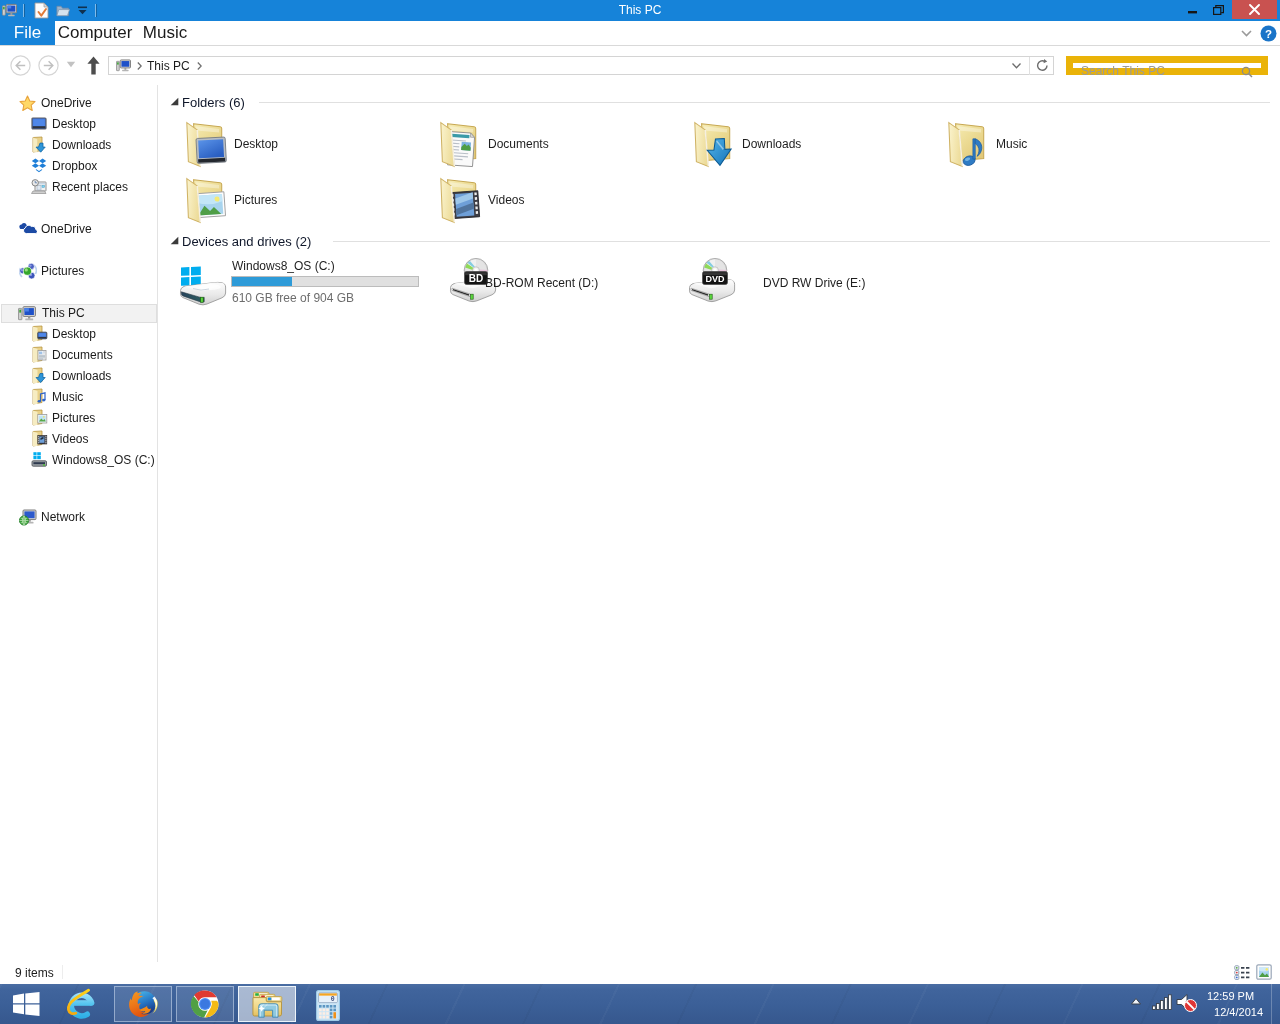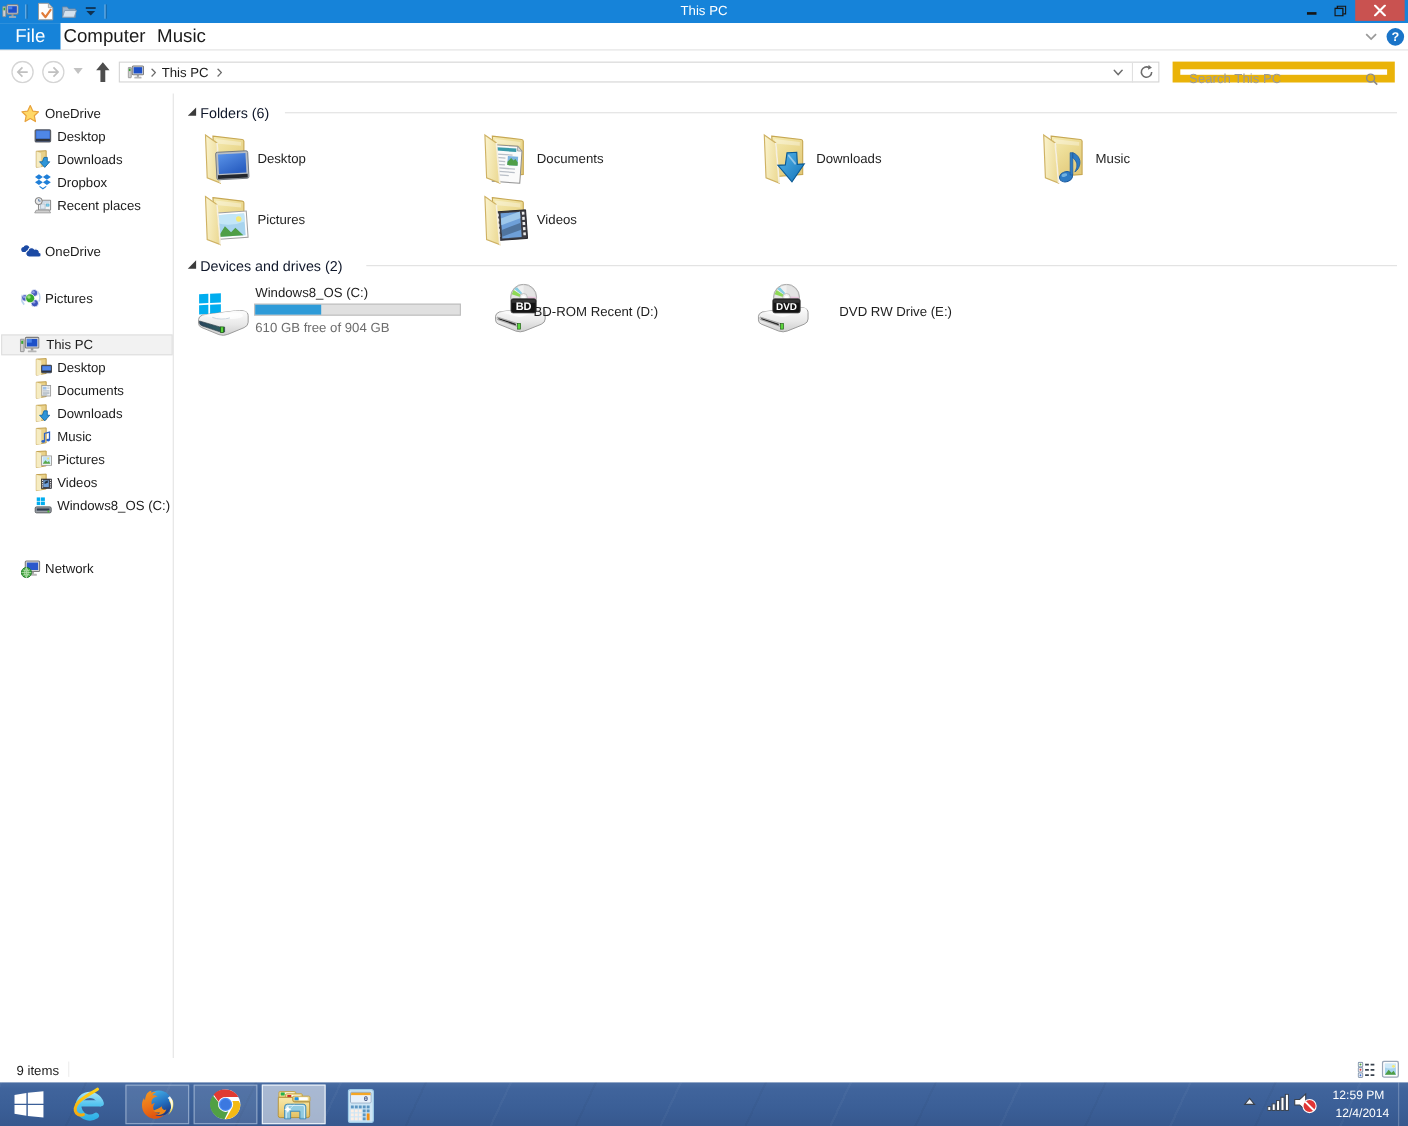--- a/index.html
+++ b/index.html
@@ -730,16 +730,16 @@
       <rect x="8.5" y="6.5" width="2.8" height="9"></rect>
       <rect x="12.5" y="3.5" width="2.8" height="12"></rect>
       <rect x="16.5" y="0.8" width="2.8" height="14.7"></rect>
     </g>
   </svg>
   <svg class="abs" style="left:1176px;top:9px" width="22" height="20" viewBox="0 0 22 20">
     <path d="M1 6.5 h4.5 L11 1.5 V16.5 L5.5 11.5 H1 Z" fill="#fff" stroke="#39414d" stroke-width="1"></path>
     <circle cx="14.5" cy="12.5" r="6" fill="#e03535" stroke="#fff" stroke-width="1"></circle>
     <path d="M10.5 8.5 L18.6 16.6" stroke="#fff" stroke-width="1.8"></path>
   </svg>
-  <div class="tray" style="left:1207px;top:6px;width:56px;text-align:center">12:59 PM</div>
+  <div class="tray" style="left:1207px;top:6px;width:56px;text-align:left">12:59 PM</div>
   <div class="tray" style="left:1199px;top:22px;width:64px;text-align:right">12/4/2014</div>
   <div class="abs" style="left:1271px;top:0;width:1px;height:40px;background:rgba(255,255,255,0.25)"></div>
 </div>
 
 </body></html>

